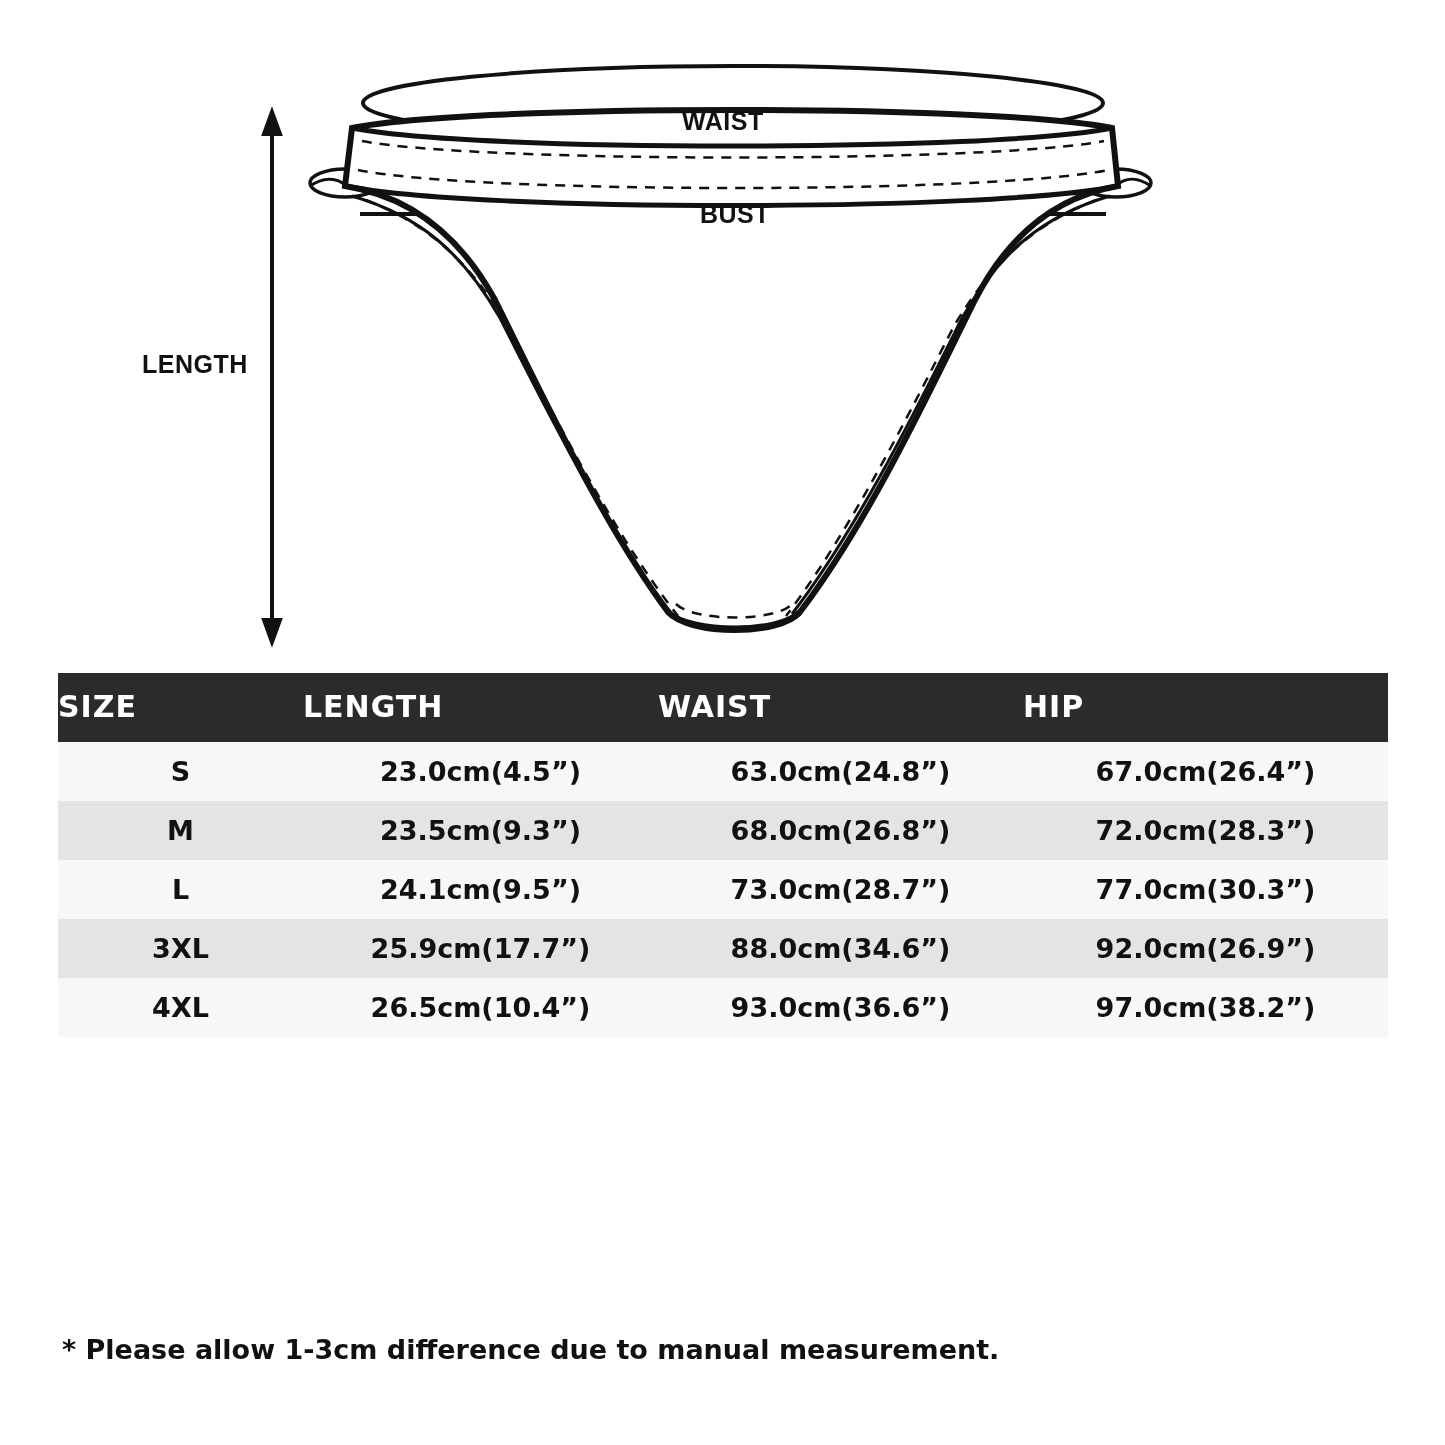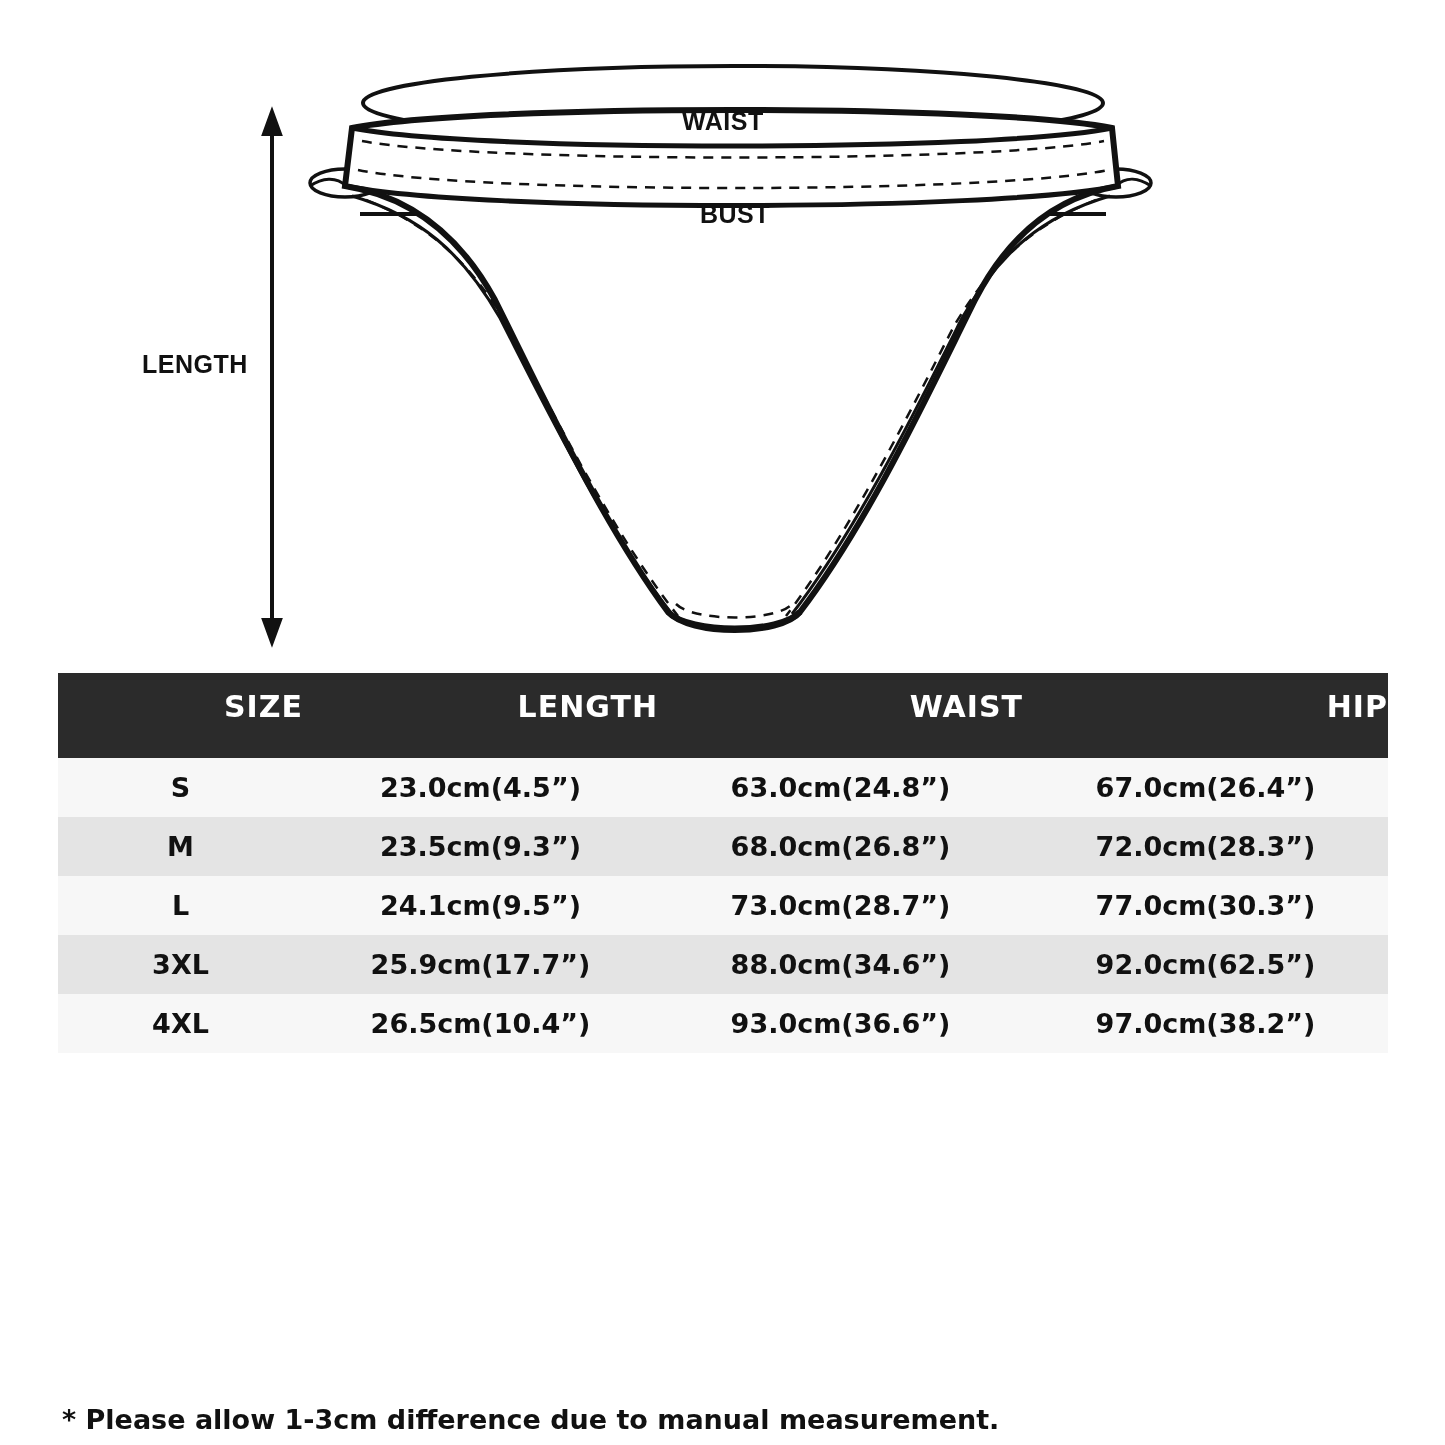--- a/index.html
+++ b/index.html
@@ -66,22 +66,22 @@
     border-collapse: collapse;
     width: 1330px;
     table-layout: fixed;
   }
   table.size-table th {
     background: #2b2b2b;
     color: #ffffff;
     font-size: 30px;
     font-weight: bold;
     letter-spacing: 1px;
-    padding: 16px 0 34px 0;
-    text-align: right;
+    padding: 16px 0 18px 0;
+    text-align: left;
     font-family: "DejaVu Sans", sans-serif;
   }
   table.size-table td {
     font-size: 27px;
     font-weight: bold;
     text-align: center;
     padding: 14px 0;
     color: #111111;
     font-family: "DejaVu Sans", sans-serif;
     white-space: nowrap;
@@ -93,21 +93,21 @@
     background: #e4e4e4;
   }
   col.c-size { width: 245px; }
   col.c-len  { width: 355px; }
   col.c-waist{ width: 365px; }
   col.c-hip  { width: 365px; }
 
   .note {
     position: absolute;
     left: 62px;
-    top: 1404px;
+    top: 1334px;
     font-size: 27px;
     font-weight: bold;
     color: #111111;
     font-family: "DejaVu Sans", sans-serif;
     white-space: nowrap;
   }
 </style>
 </head>
 <body>
 
@@ -216,21 +216,21 @@
         <tr>
           <td>L</td>
           <td>24.1cm(9.5”)</td>
           <td>73.0cm(28.7”)</td>
           <td>77.0cm(30.3”)</td>
         </tr>
         <tr>
           <td>3XL</td>
           <td>25.9cm(17.7”)</td>
           <td>88.0cm(34.6”)</td>
-          <td>92.0cm(62.5”)</td>
+          <td>92.0cm(26.9”)</td>
         </tr>
         <tr>
           <td>4XL</td>
           <td>26.5cm(10.4”)</td>
           <td>93.0cm(36.6”)</td>
           <td>97.0cm(38.2”)</td>
         </tr>
       </tbody>
     </table>
   </div>

